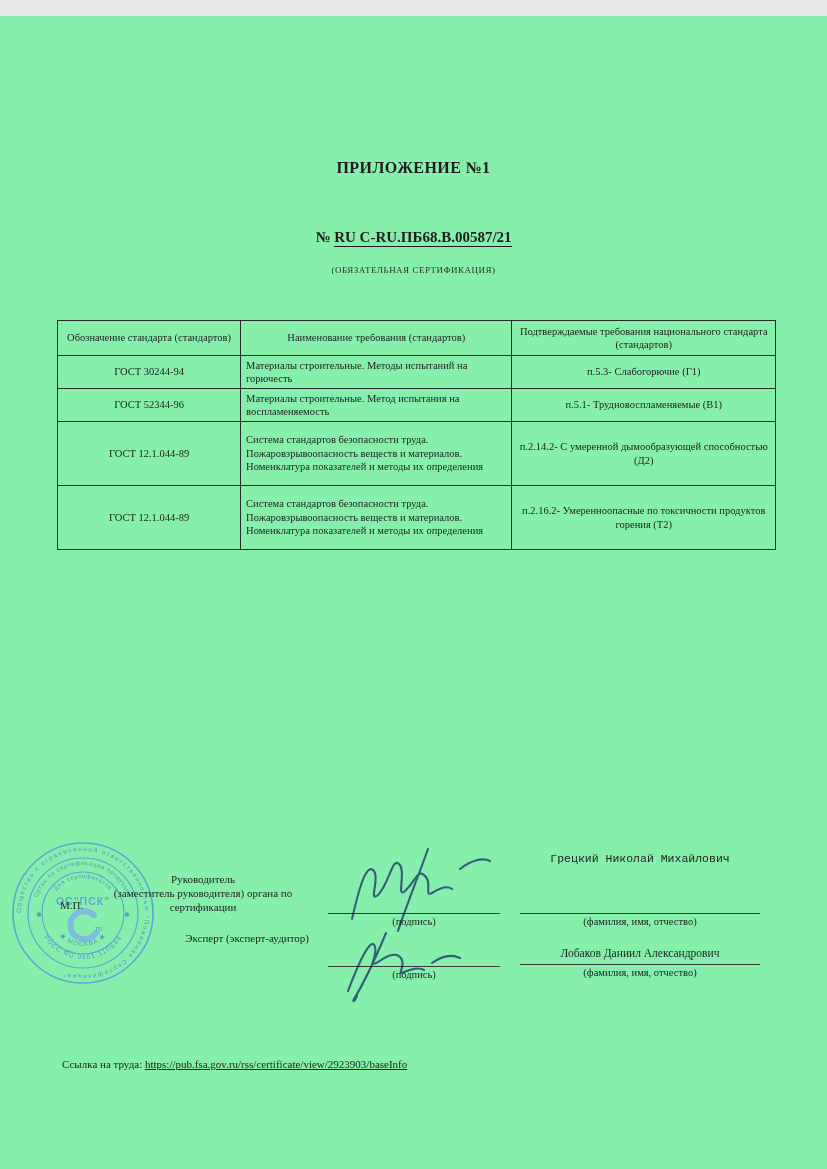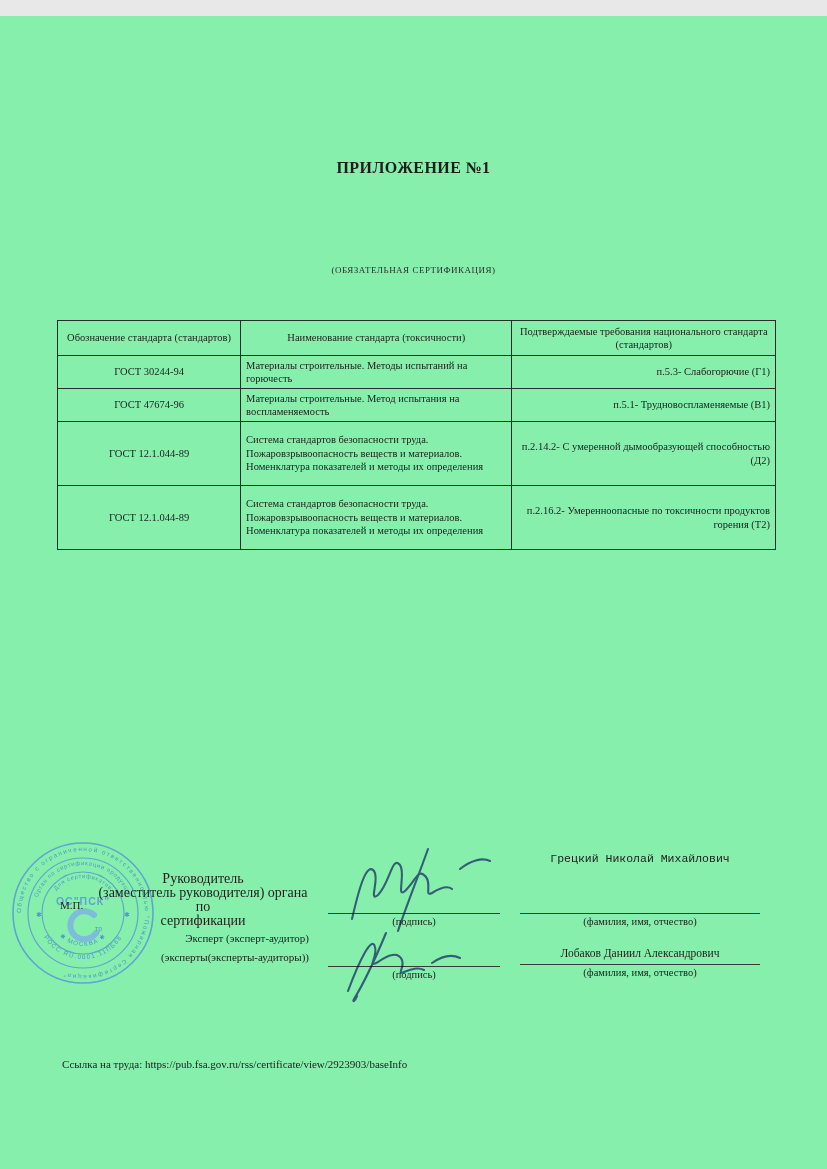--- a/index.html
+++ b/index.html
@@ -32,67 +32,70 @@
     table-layout:fixed;
   }
   table.std th,table.std td{
     border:1px solid #2b2b2b;
     padding:2px 5px;
     vertical-align:middle;
   }
   table.std th{font-weight:normal;text-align:center;height:30px;}
   td.c-designation{text-align:center;}
   td.c-name{text-align:left;}
-  td.c-req{text-align:right;vertical-align:top;padding-left:7px;}
+  td.c-req{text-align:center;vertical-align:top;padding-left:7px;}
   tr.r-short td{height:28px;}
   tr.r-tall td{height:59px;}
   
-  .role-block{width:212px;text-align:center;font-size:14px;line-height:14px;}
+  .role-block{width:212px;text-align:center;font-size:11px;line-height:14px;}
   .role-block2{width:212px;text-align:right;font-size:11px;line-height:19px;}
   .mp{font-size:11px;}
   .sig-line{border-bottom:1.5px solid #3a3a3a;height:0;}
   .sig-caption{text-align:center;font-size:10.5px;}
   .name-text{text-align:center;font-size:11.5px;}
   .name-caption{text-align:center;font-size:10.5px;}
   
   .footnote{font-size:11px;}
-  .reg-link{color:#1e1e1e;cursor:pointer;}
+  .reg-link{text-decoration:underline;color:#1e1e1e;cursor:pointer;}
   
   .stamp-svg{opacity:.92;}
   .ink-svg{mix-blend-mode:multiply;}
 </style>
 </head>
 <body>
 
 <div class="page">
 
   <div class="abs title-line" style="top:143px;">ПРИЛОЖЕНИЕ №1</div>
+  <div class="abs cert-number" style="top:213px;">
+    <span>№ </span><span class="num">RU C-RU.ПБ68.В.00587/21</span>
+  </div>
   <div class="abs subtitle" style="top:249px;">(ОБЯЗАТЕЛЬНАЯ СЕРТИФИКАЦИЯ)</div>
 
   <table class="std abs" style="top:304px;left:57px;">
     <colgroup>
       <col style="width:25.5%">
         <col style="width:37.8%">
         <col style="width:36.7%">
     </colgroup>
     <thead>
       <tr>
         <th>Обозначение стандарта (стандартов)</th>
-        <th>Наименование стандарта (токсичности)</th>
+        <th>Наименование требования (стандартов)</th>
         <th>Подтверждаемые требования национального стандарта (стандартов)</th>
       </tr>
     </thead>
     <tbody>
       <tr class="r-short">
         <td class="c-designation">ГОСТ 30244-94</td>
         <td class="c-name">Материалы строительные. Методы испытаний на горючесть</td>
         <td class="c-req">п.5.3- Слабогорючие (Г1)</td>
       </tr>
       <tr class="r-short">
-        <td class="c-designation">ГОСТ 47674-96</td>
+        <td class="c-designation">ГОСТ 52344-96</td>
         <td class="c-name">Материалы строительные. Метод испытания на воспламеняемость</td>
         <td class="c-req">п.5.1- Трудновоспламеняемые (В1)</td>
       </tr>
       <tr class="r-tall">
         <td class="c-designation">ГОСТ 12.1.044-89</td>
         <td class="c-name">Система стандартов безопасности труда. Пожаровзрывоопасность веществ и материалов. Номенклатура показателей и методы их определения</td>
         <td class="c-req">п.2.14.2- С умеренной дымообразующей способностью (Д2)</td>
       </tr>
       <tr class="r-tall">
         <td class="c-designation">ГОСТ 12.1.044-89</td>
@@ -141,21 +144,20 @@
 
   <div class="abs mp" style="left:60px;top:883px;">М.П.</div>
 
   <div class="abs role-block" style="left:97px;top:856px;">
     <div>Руководитель</div>
     <div>(заместитель руководителя) органа по</div>
     <div>сертификации</div>
   </div>
   <div class="abs role-block2" style="left:97px;top:913px;">
     <div>Эксперт (эксперт-аудитор)</div>
-    <div>(эксперты(эксперты-аудиторы))</div>
   </div>
 
   <div class="abs sig-line" style="left:328px;top:897px;width:172px;"></div>
   <div class="abs sig-caption" style="left:328px;top:900px;width:172px;">(подпись)</div>
   <div class="abs sig-line" style="left:328px;top:950px;width:172px;"></div>
   <div class="abs sig-caption" style="left:328px;top:953px;width:172px;">(подпись)</div>
 
   <div class="abs name-text" style="left:520px;top:836px;width:240px;font-family:Liberation Mono, monospace;">Грецкий Николай Михайлович</div>
   <div class="abs sig-line" style="left:520px;top:897px;width:240px;"></div>
   <div class="abs name-caption" style="left:520px;top:900px;width:240px;">(фамилия, имя, отчество)</div>

